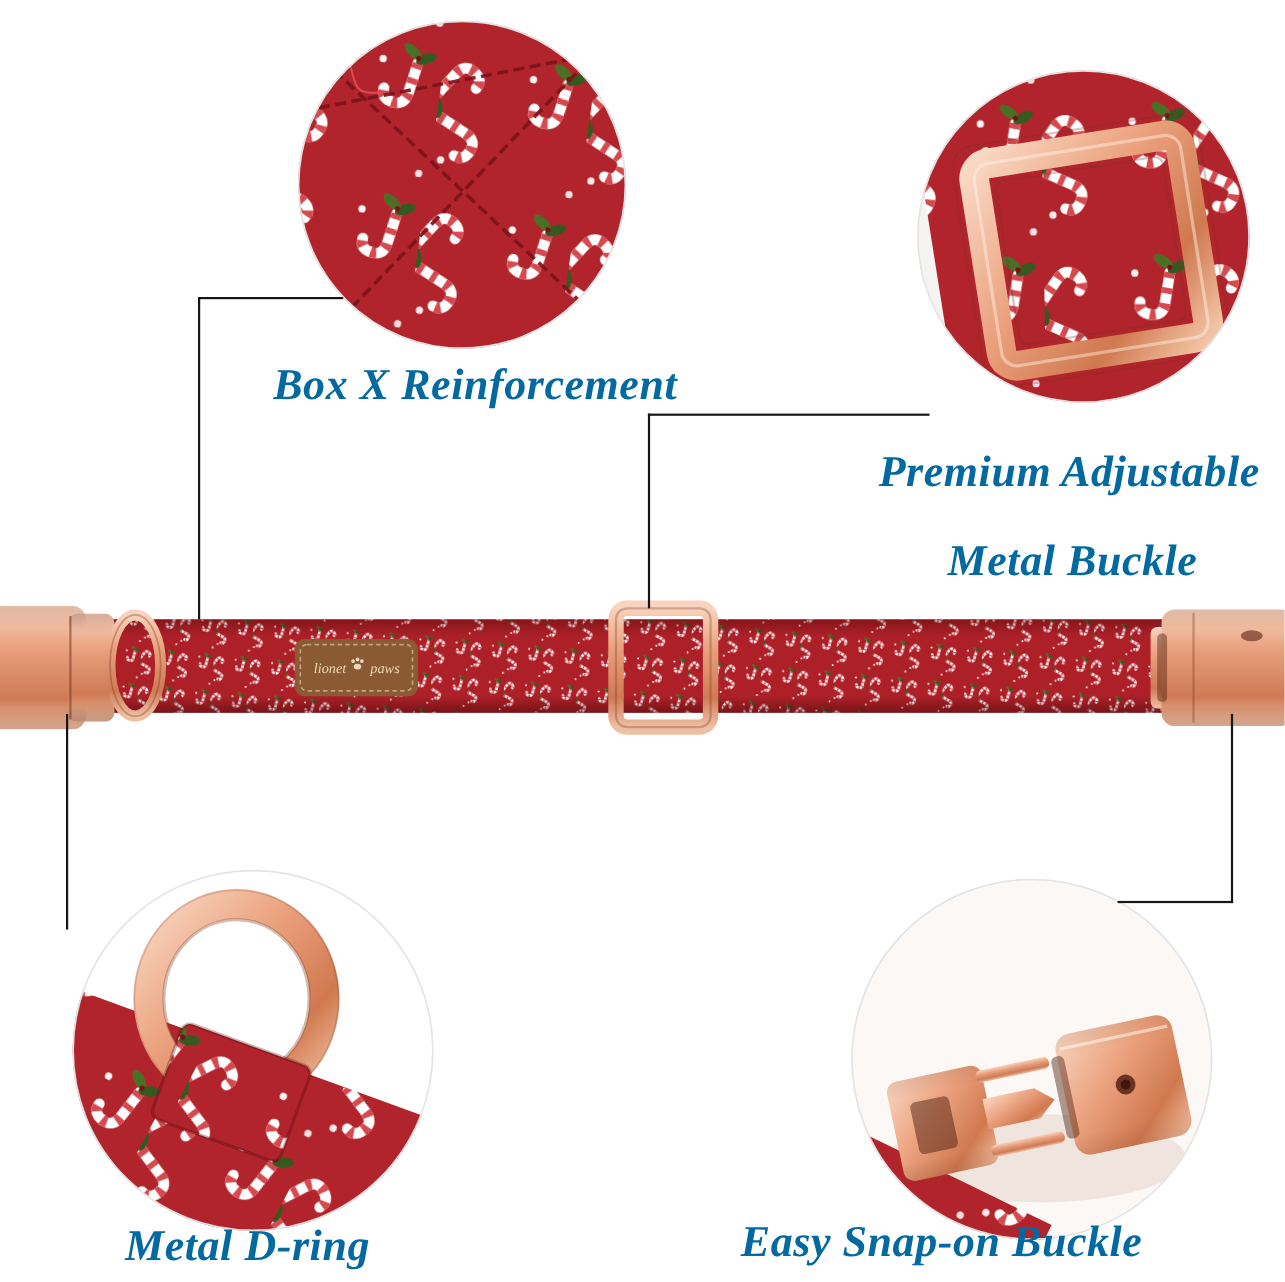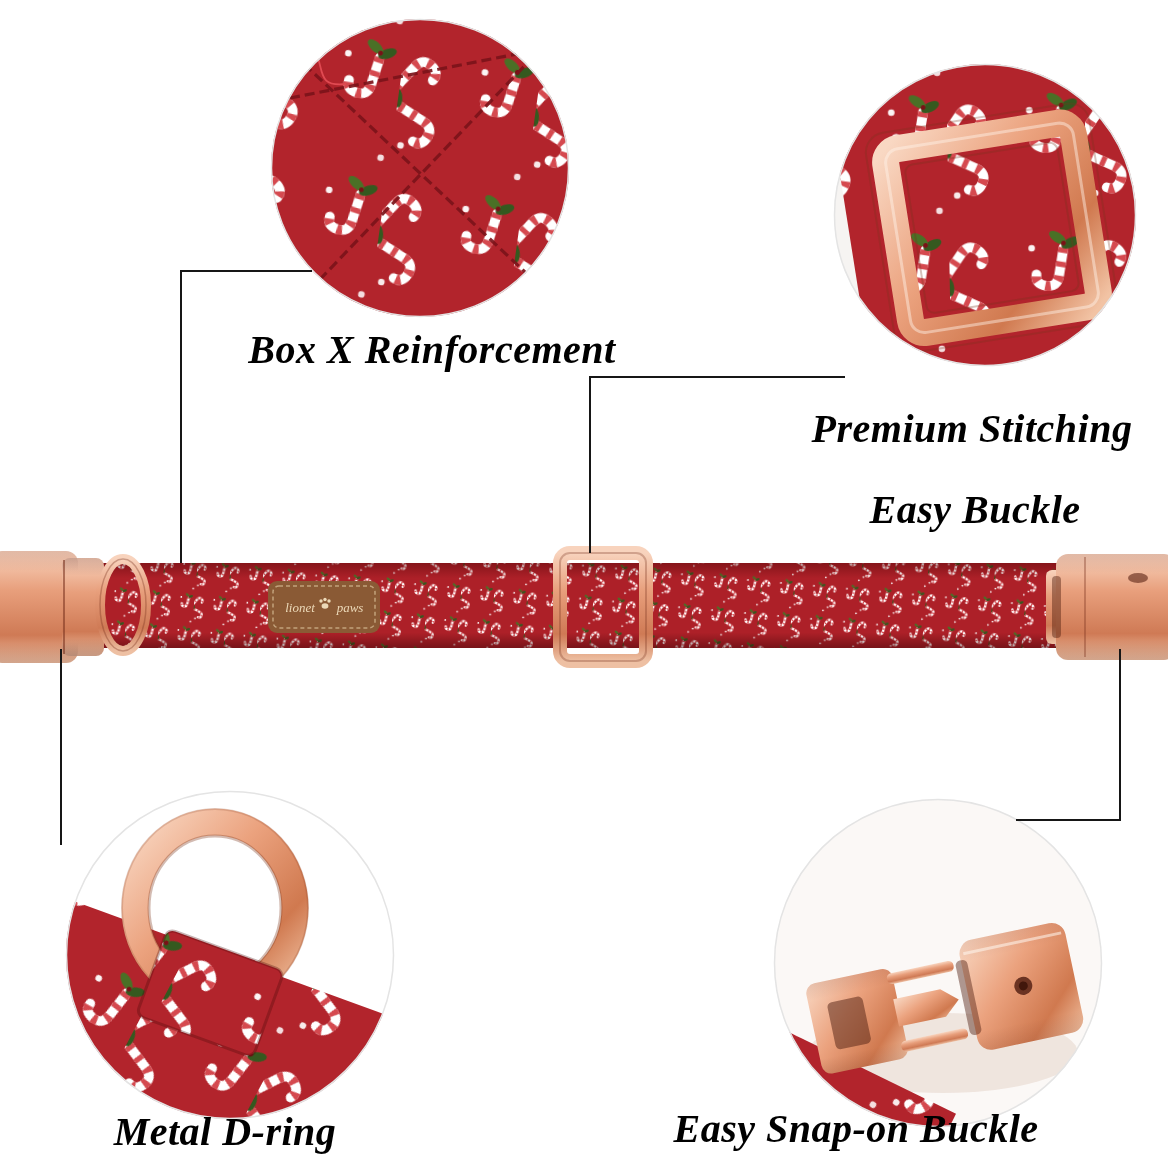--- a/index.html
+++ b/index.html
@@ -3,21 +3,21 @@
 <meta charset="utf-8">
 <style>
   * { margin:0; padding:0; box-sizing:border-box; }
   html,body { background:#ffffff; }
   body { font-family:"Liberation Serif", serif; }
   .stage { position:relative; width:1168px; height:1165px; background:#ffffff; overflow:hidden; }
   .circ { position:absolute; display:block; }
   .collar-svg { position:absolute; left:0; top:542px; display:block; }
   .cline { position:absolute; background:#161616; }
   .label { position:absolute; transform:translateX(-50%); font-family:"Liberation Serif", serif;
-           font-style:italic; font-weight:700; font-size:40px; color:#000000;
+           font-style:italic; font-weight:700; font-size:40px; color:#0369a1;
            white-space:nowrap; letter-spacing:0.5px; }
 </style>
 </head>
 <body>
 
 <div class="stage">
 
   <svg width="0" height="0" style="position:absolute">
     <defs>
       <g id="cane">
@@ -213,18 +213,18 @@
 
   <div class="cline" style="left:180px; top:270px; width:2px; height:293px"></div>
   <div class="cline" style="left:180px; top:270px; width:132px; height:2px"></div>
   <div class="cline" style="left:589px; top:376px; width:256px; height:2px"></div>
   <div class="cline" style="left:589px; top:376px; width:2px; height:177px"></div>
   <div class="cline" style="left:60px; top:649px; width:2px; height:196px"></div>
   <div class="cline" style="left:1119px; top:649px; width:2px; height:172px"></div>
   <div class="cline" style="left:1016px; top:819px; width:105px; height:2px"></div>
 
   <div class="label" style="left:432px; top:326px">Box X Reinforcement</div>
-  <div class="label" style="left:972px; top:405px">Premium Stitching</div>
-  <div class="label" style="left:975px; top:486px">Easy Buckle</div>
+  <div class="label" style="left:972px; top:405px">Premium Adjustable</div>
+  <div class="label" style="left:975px; top:486px">Metal Buckle</div>
   <div class="label" style="left:856px; top:1105px">Easy Snap-on Buckle</div>
   <div class="label" style="left:225px; top:1108px">Metal D-ring</div>
 
 </div>
 
 </body></html>

